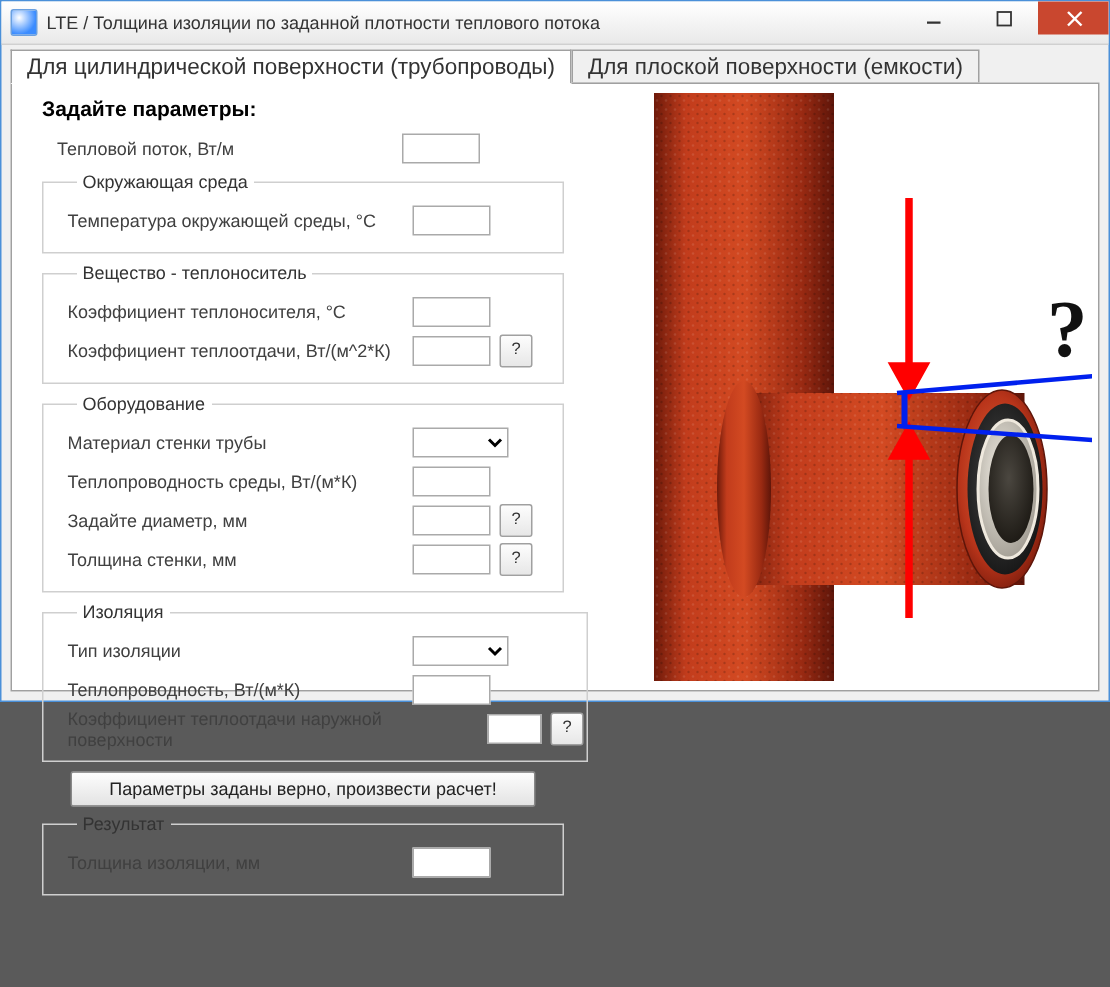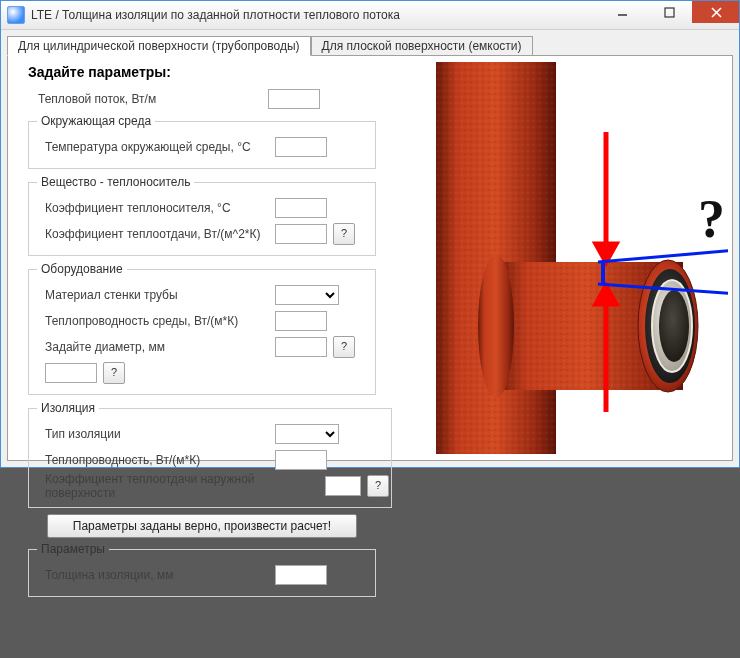--- a/index.html
+++ b/index.html
@@ -77,21 +77,21 @@
     display: flex;
     align-items: flex-end;
     height: 22px;
     position: relative;
   }
   .tab {
     border: 1px solid #a0a0a0;
     border-bottom: 1px solid #a0a0a0;
     background: #f0f0f0;
     padding: 2px 10px 2px 10px;
-    font-size: 12px;
+    font-size: 15px;
     color: #333;
     margin-right: 0px;
     position: relative;
     top: 1px;
   }
   .tab.active {
     background: #ffffff;
     border-bottom: 1px solid #ffffff;
     z-index: 2;
   }
@@ -159,21 +159,21 @@
 
   fieldset.groupbox {
     border: 1px solid #cfcfcf;
     margin: 4px 4px 6px 4px;
     padding: 4px 2px 6px 2px;
   }
   fieldset.groupbox > legend {
     font-size: 12px;
     color: #333;
     padding: 0 4px;
-    margin-left: 6px;
+    margin-left: 20px;
   }
 
   .calc-btn {
     display:block;
     margin: 4px auto 4px auto;
     width: 310px;
     height: 24px;
     border: 1px solid #888;
     background: linear-gradient(#fdfdfd,#e3e3e3);
     font-size: 12px;
@@ -269,20 +269,21 @@
           <div class="field-row">
             <span class="label">Теплопроводность среды, Вт/(м*К)</span>
             <input type="text" value="" style="">
           </div>
           <div class="field-row">
             <span class="label">Задайте диаметр, мм</span>
             <input type="text" value="" style="">
             <div class="help-btn">?</div>
           </div>
           <div class="field-row">
+            <span class="label">Толщина стенки, мм</span>
             <input type="text" value="" style="">
             <div class="help-btn">?</div>
           </div>
         </fieldset>
 
         <fieldset class="groupbox">
           <legend>Изоляция</legend>
           <div class="field-row">
             <span class="label">Тип изоляции</span>
             <select><option></option></select>
@@ -294,21 +295,21 @@
           <div class="field-row tight">
             <span class="label">Коэффициент теплоотдачи наружной поверхности</span>
             <input type="text" style="width: 30px;" value="">
             <div class="help-btn">?</div>
           </div>
         </fieldset>
 
         <button class="calc-btn">Параметры заданы верно, произвести расчет!</button>
 
         <fieldset class="groupbox">
-          <legend>Параметры</legend>
+          <legend>Результат</legend>
           <div class="field-row">
             <span class="label">Толщина изоляции, мм</span>
             <input type="text" value="" style="">
           </div>
         </fieldset>
 
       </div>
 
       <div class="illustration">
         <svg width="340" height="580" viewBox="0 0 340 580">

